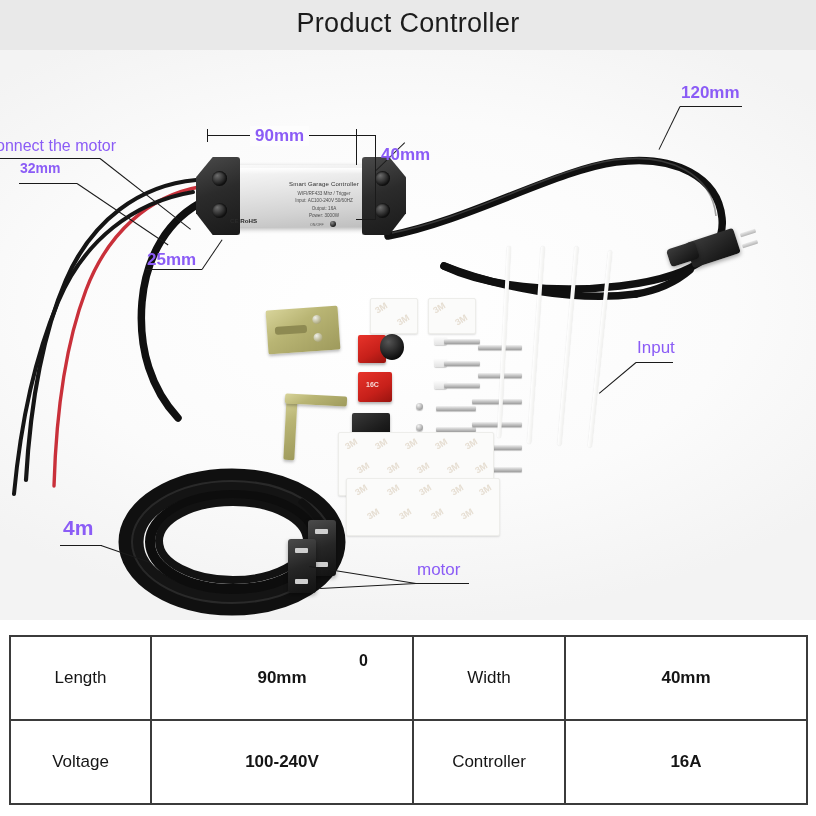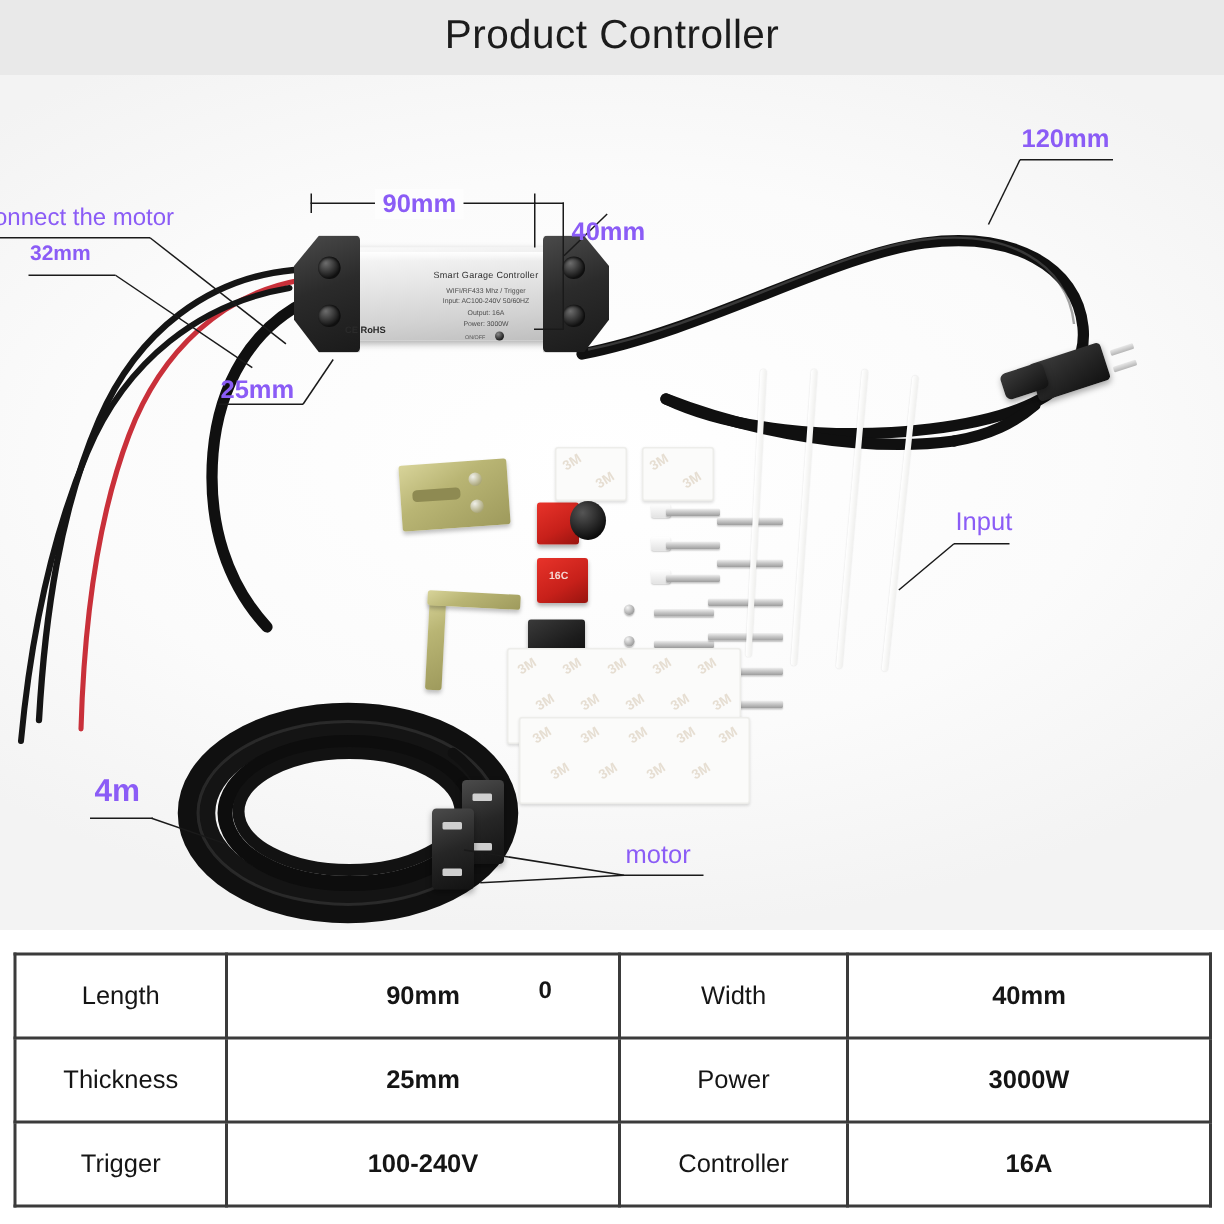--- a/index.html
+++ b/index.html
@@ -441,25 +441,19 @@
     <tr>
       <td class="k col-k">Length</td>
       <td class="v col-v">
         <span>90mm</span>
         <span class="stray" style="left:207px; top:15px;">0</span>
       </td>
       <td class="k col-k2">Width</td>
       <td class="v">40mm</td>
     </tr>
     <tr>
-      <td class="k col-k">Thickness</td>
-      <td class="v col-v">25mm</td>
-      <td class="k col-k2">Power</td>
-      <td class="v">3000W</td>
-    </tr>
-    <tr>
-      <td class="k col-k">Trigger</td>
+      <td class="k col-k">Voltage</td>
       <td class="v col-v">100-240V</td>
       <td class="k col-k2">Controller</td>
       <td class="v">16A</td>
     </tr>
   </tbody>
 </table>
 
 </body></html>

